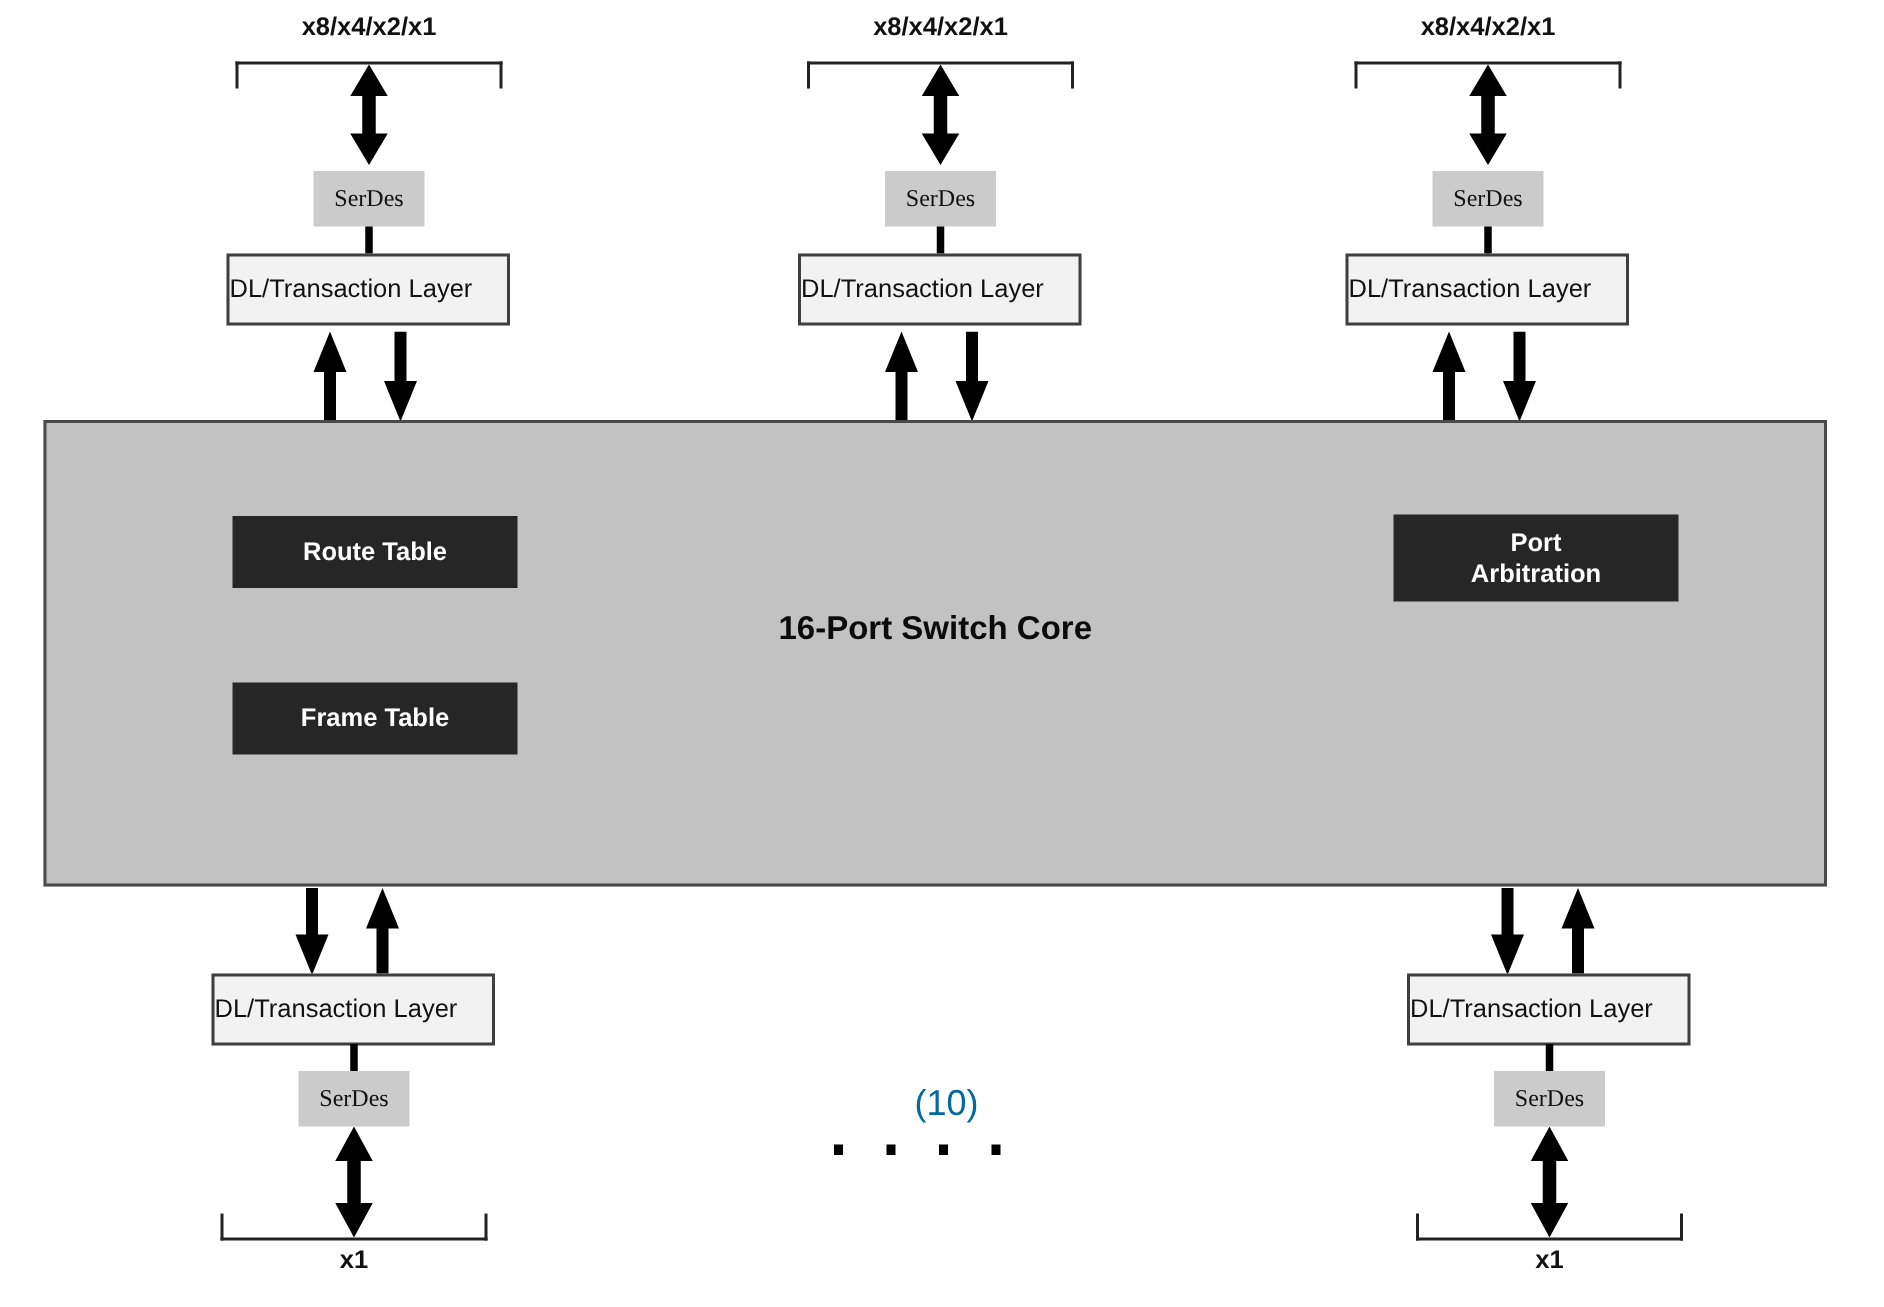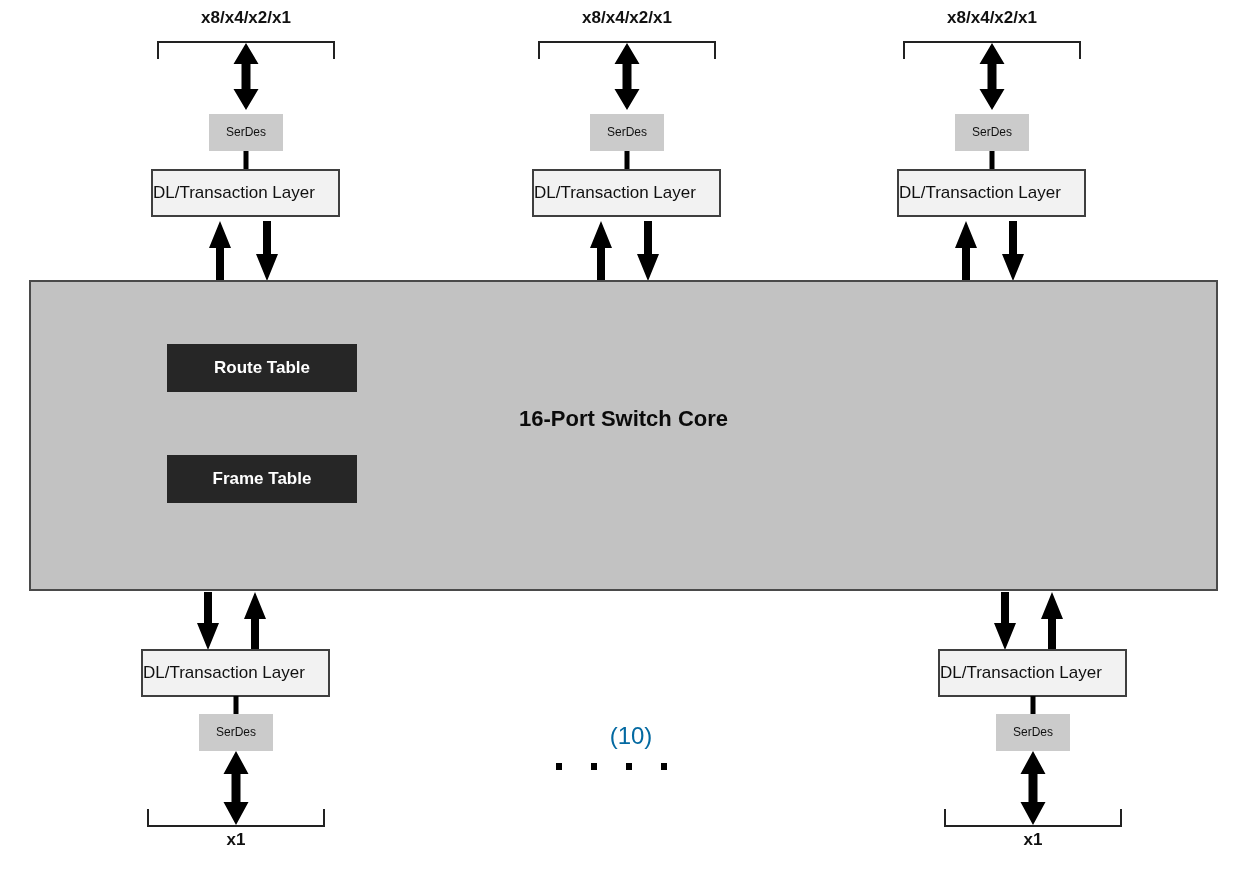--- a/index.html
+++ b/index.html
@@ -28,21 +28,21 @@
   .bracket-down{top:41px;border-top:2px solid #222;border-left:2px solid #222;border-right:2px solid #222;}
   .bracket-up{top:218px;border-bottom:2px solid #222;border-left:2px solid #222;border-right:2px solid #222;}
 
   .dbl-arrow{position:absolute;left:50%;transform:translateX(-50%);}
   .port-top .dbl-arrow{top:43px;}
   .port-bottom .dbl-arrow{top:160px;}
 
   .serdes{
     position:absolute;left:50%;transform:translateX(-50%);
     width:74px;height:37px;background:var(--serdes-fill,#cbcbcb);
-    text-align:center;line-height:37px;font-size:12px;
+    text-align:center;line-height:37px;font-size:16px;font-family:Liberation Serif, serif;
   }
   .port-top .serdes{top:114px;}
   .port-bottom .serdes{top:123px;}
 
   .connector{
     position:absolute;left:50%;transform:translateX(-50%);
     width:5px;height:19px;background:var(--arrow,#000);
   }
   .port-top .connector{top:151px;}
   .port-bottom .connector{top:105px;}
@@ -71,21 +71,21 @@
   }
   .core-title{
     position:absolute;left:50%;top:124px;transform:translateX(-50%);
     font-size:22px;font-weight:bold;white-space:nowrap;color:#0b0b0b;
   }
   .module{
     position:absolute;width:190px;
     background:var(--module-fill,#262626);color:var(--module-text,#fff);
     font-weight:bold;font-size:17px;text-align:center;
     display:flex;align-items:center;justify-content:center;
-    white-space:pre-line;line-height:1.25;margin-left:12px;
+    white-space:pre-line;line-height:1.25;
   }
   #route-table{left:124px;top:62px;height:48px;}
   #frame-buffer{left:124px;top:173px;height:48px;}
   #port-arbitration{left:898px;top:61px;height:58px;}
   #scheduler{left:898px;top:170px;height:49px;}
 
   
   #hidden-ports{position:absolute;left:518px;top:722px;width:186px;text-align:center;}
   .count-label{font-size:24px;line-height:1.2;margin-left:40px;color:#0369a1;}
   .dots{display:flex;justify-content:center;gap:29px;margin-top:12px;}
@@ -149,20 +149,22 @@
       </svg>
     <svg class="arrow arrow-down" width="24" height="60" viewBox="0 0 24 60">
         <polygon points="12,60 1,33 8,33 8,0 16,0 16,33 23,33"></polygon>
       </svg>
   </div>
 
   <div id="switch-core">
     <div class="core-title">16-Port Switch Core</div>
     <div class="module" id="route-table">Route Table</div>
     <div class="module" id="frame-buffer">Frame Table</div>
+    <div class="module" id="port-arbitration">Port
+Arbitration</div>
   </div>
 
   <div class="port port-bottom" id="port-bottom-1">
     <svg class="arrow arrow-down" width="24" height="58" viewBox="0 0 24 58">
         <polygon points="12,58 1,31 8,31 8,0 16,0 16,31 23,31"></polygon>
       </svg>
     <svg class="arrow arrow-up" width="24" height="58" viewBox="0 0 24 58">
         <polygon points="12,0 23,27 16,27 16,58 8,58 8,27 1,27"></polygon>
       </svg>
     <div class="dlbox">DL/Transaction Layer</div>

